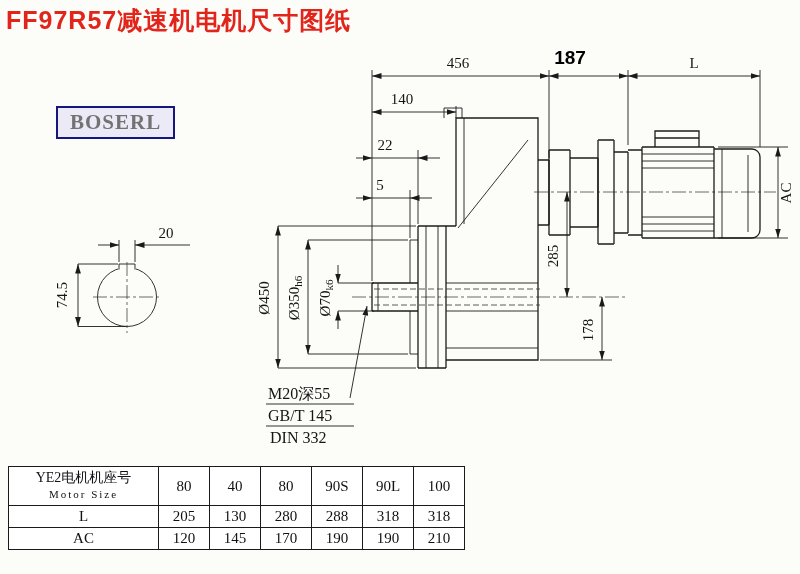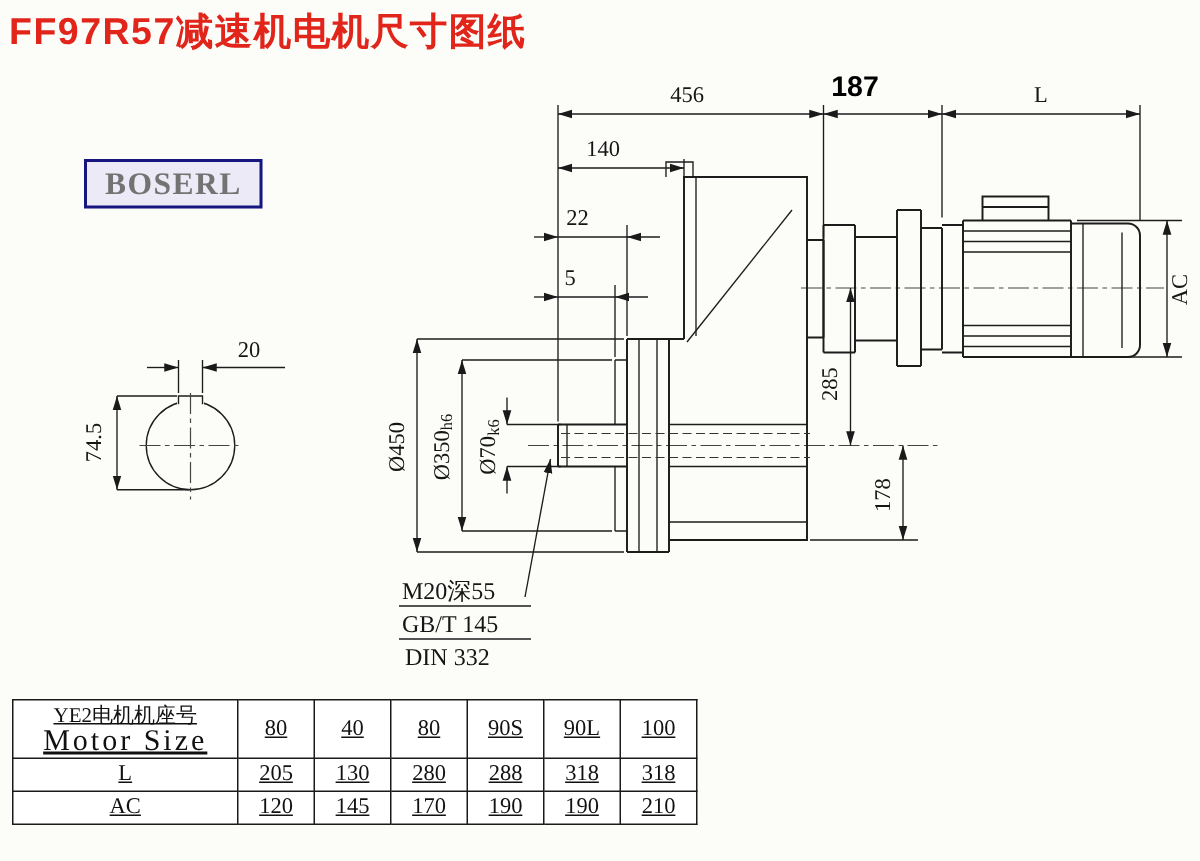--- a/index.html
+++ b/index.html
@@ -22,25 +22,25 @@
   .dim{stroke:#1c1c1c;stroke-width:0.9;fill:none;marker-start:url(#arr);marker-end:url(#arr);}
   .dime{stroke:#1c1c1c;stroke-width:0.9;fill:none;marker-end:url(#arr);}
   .dt{font-family:"Liberation Serif",serif;font-size:15px;fill:#151515;}
   .nt{font-family:"Liberation Serif",serif;font-size:16px;fill:#151515;}
   .dtm{text-anchor:middle;}
   .big{font-family:"Liberation Sans",sans-serif;font-size:19px;font-weight:700;fill:#000;text-anchor:middle;}
 
   
   .sizes{left:8px;top:466px;border-collapse:collapse;background:#fff;table-layout:fixed;}
   .sizes td{border:1px solid #1a1a1a;text-align:center;vertical-align:middle;
-            font-family:"Liberation Serif",serif;font-size:15px;padding:0;text-decoration:underline;}
+            font-family:"Liberation Serif",serif;font-size:15px;padding:0;}
   .sizes tr.hd td{height:38px;}
   .sizes tr.bd td{height:21px;}
   .hcn{font-size:14px;line-height:17px;}
-  .hen{font-size:20px;line-height:17px;letter-spacing:2px;}
+  .hen{font-size:11px;line-height:17px;letter-spacing:2px;}
 </style>
 </head>
 <body>
 
 <div class="stage">
 
   <svg class="abs" style="left:0;top:0" width="800" height="574" viewBox="0 0 800 574">
     <defs>
       <marker id="arr" viewBox="0 0 10 7" markerWidth="10" markerHeight="7" refX="9.5" refY="3.5" orient="auto-start-reverse" markerUnits="userSpaceOnUse">
         <path d="M0,0.6 L9.5,3.5 L0,6.4 Z" fill="#1a1a1a"></path>

